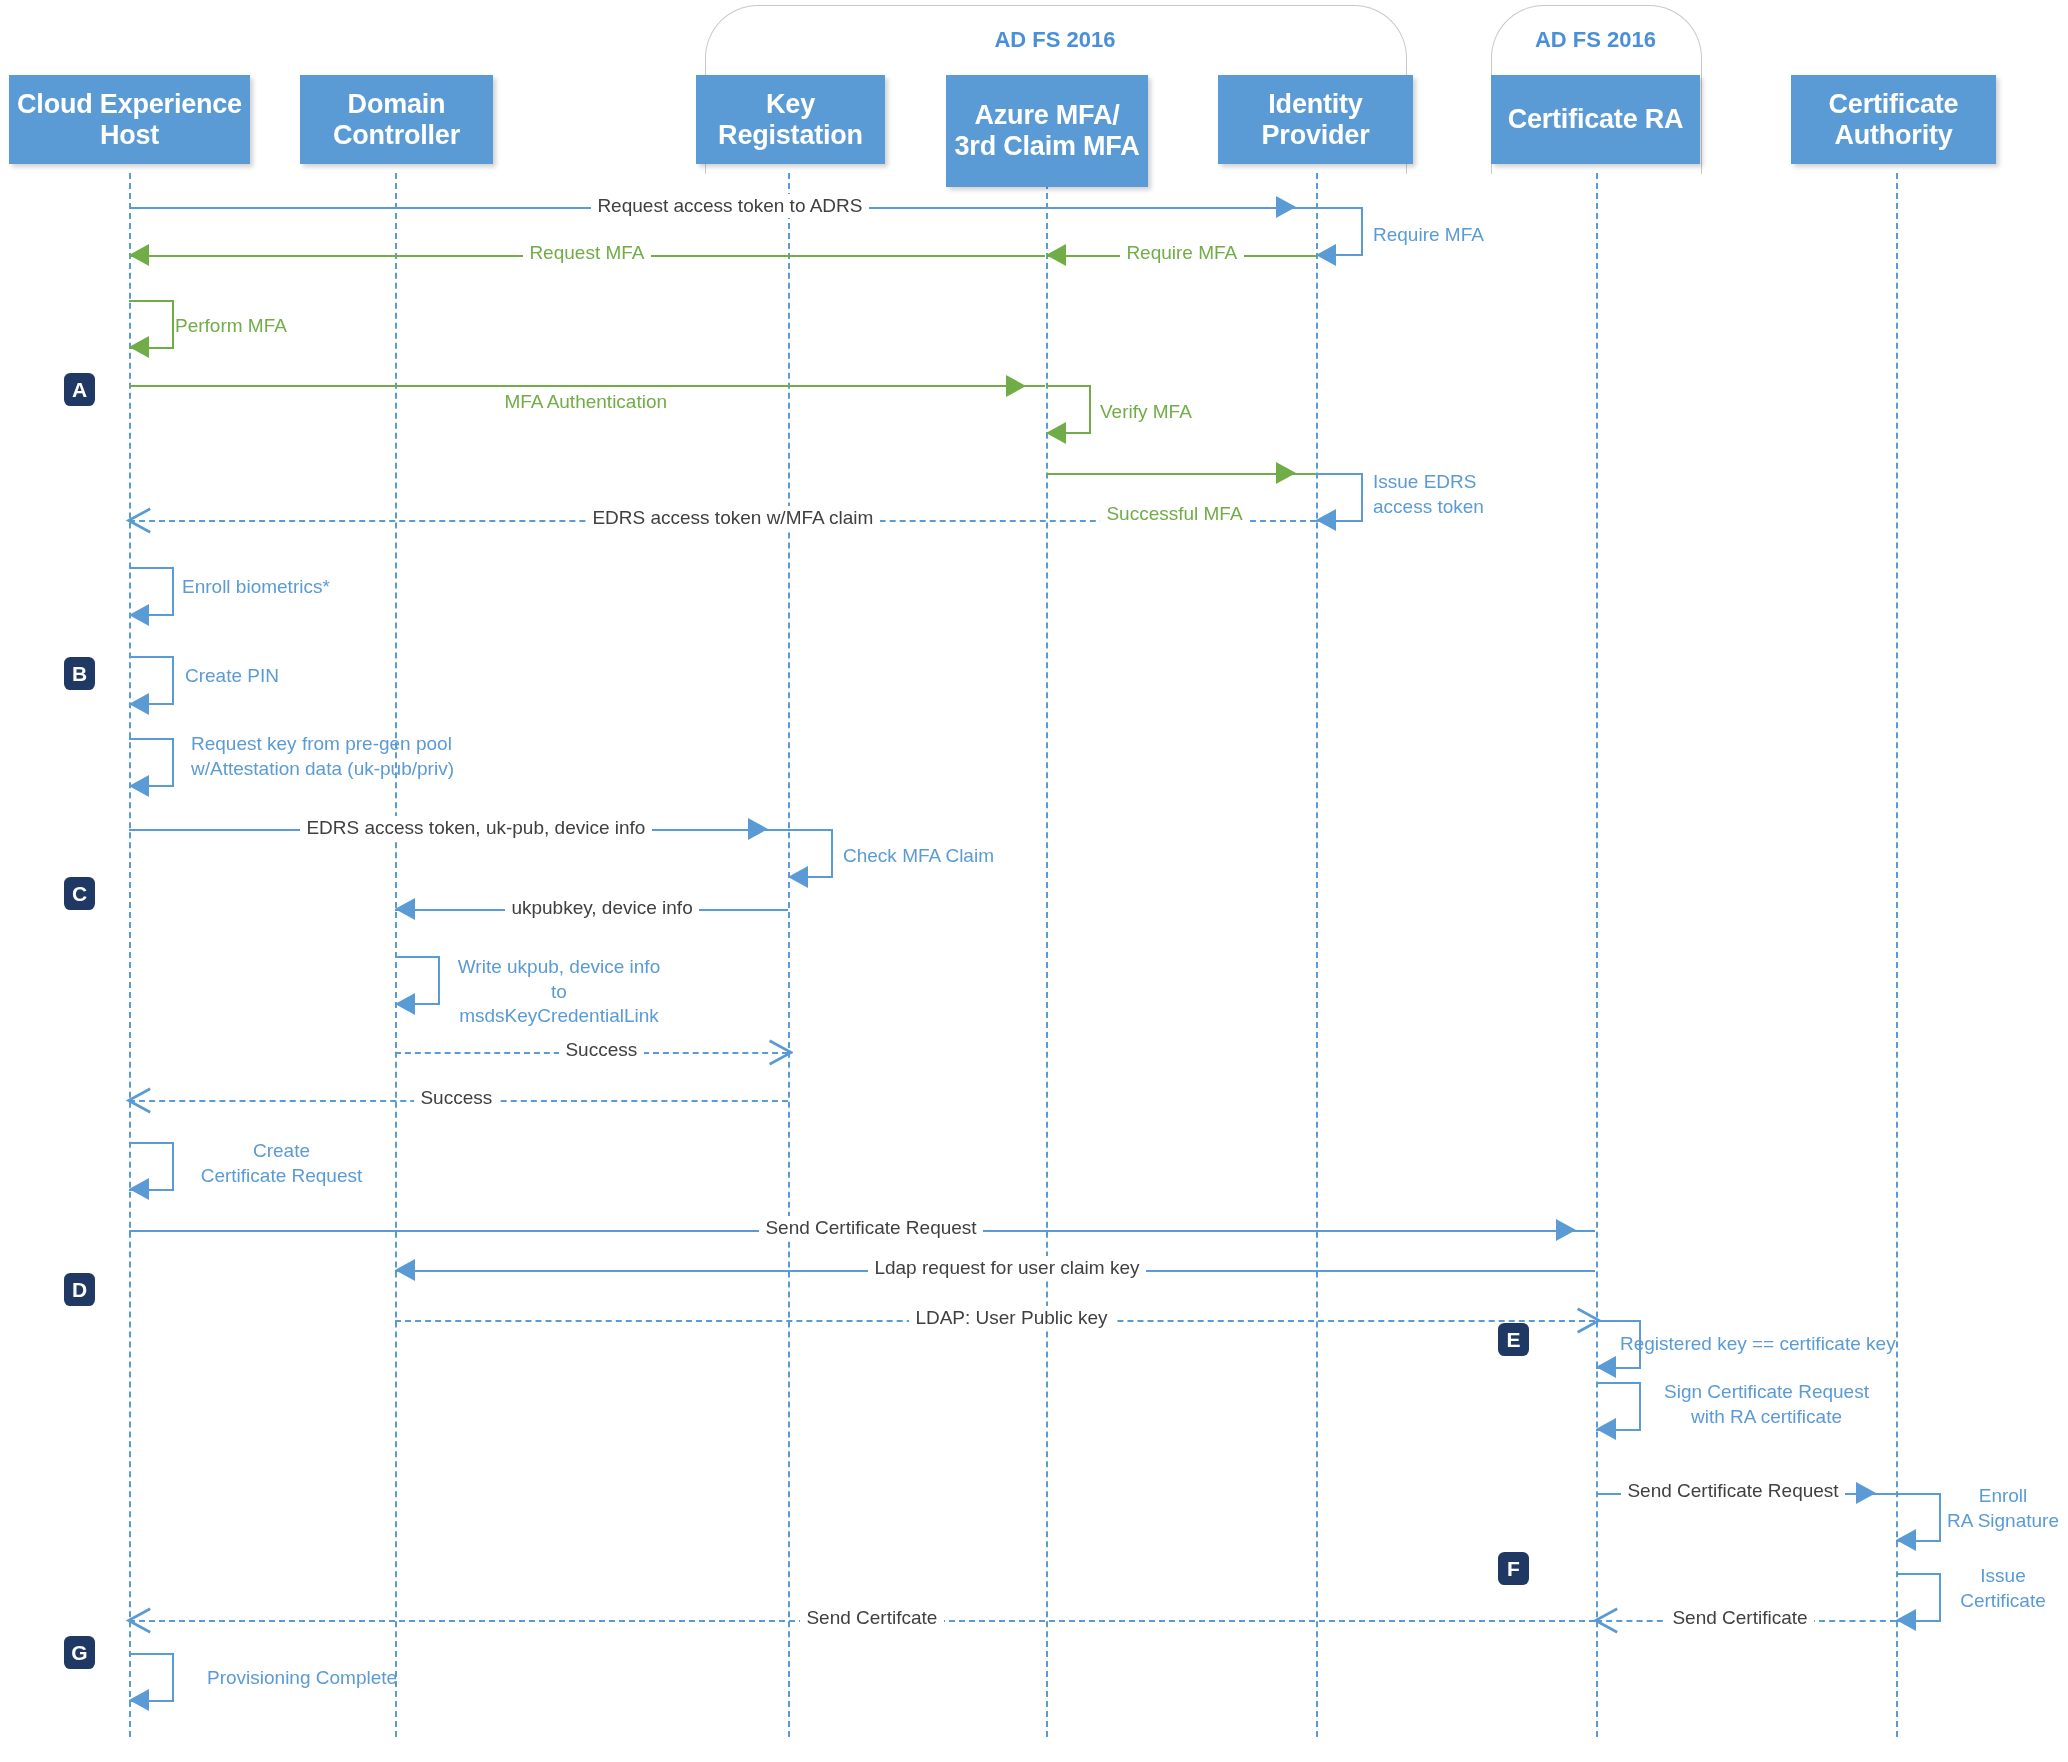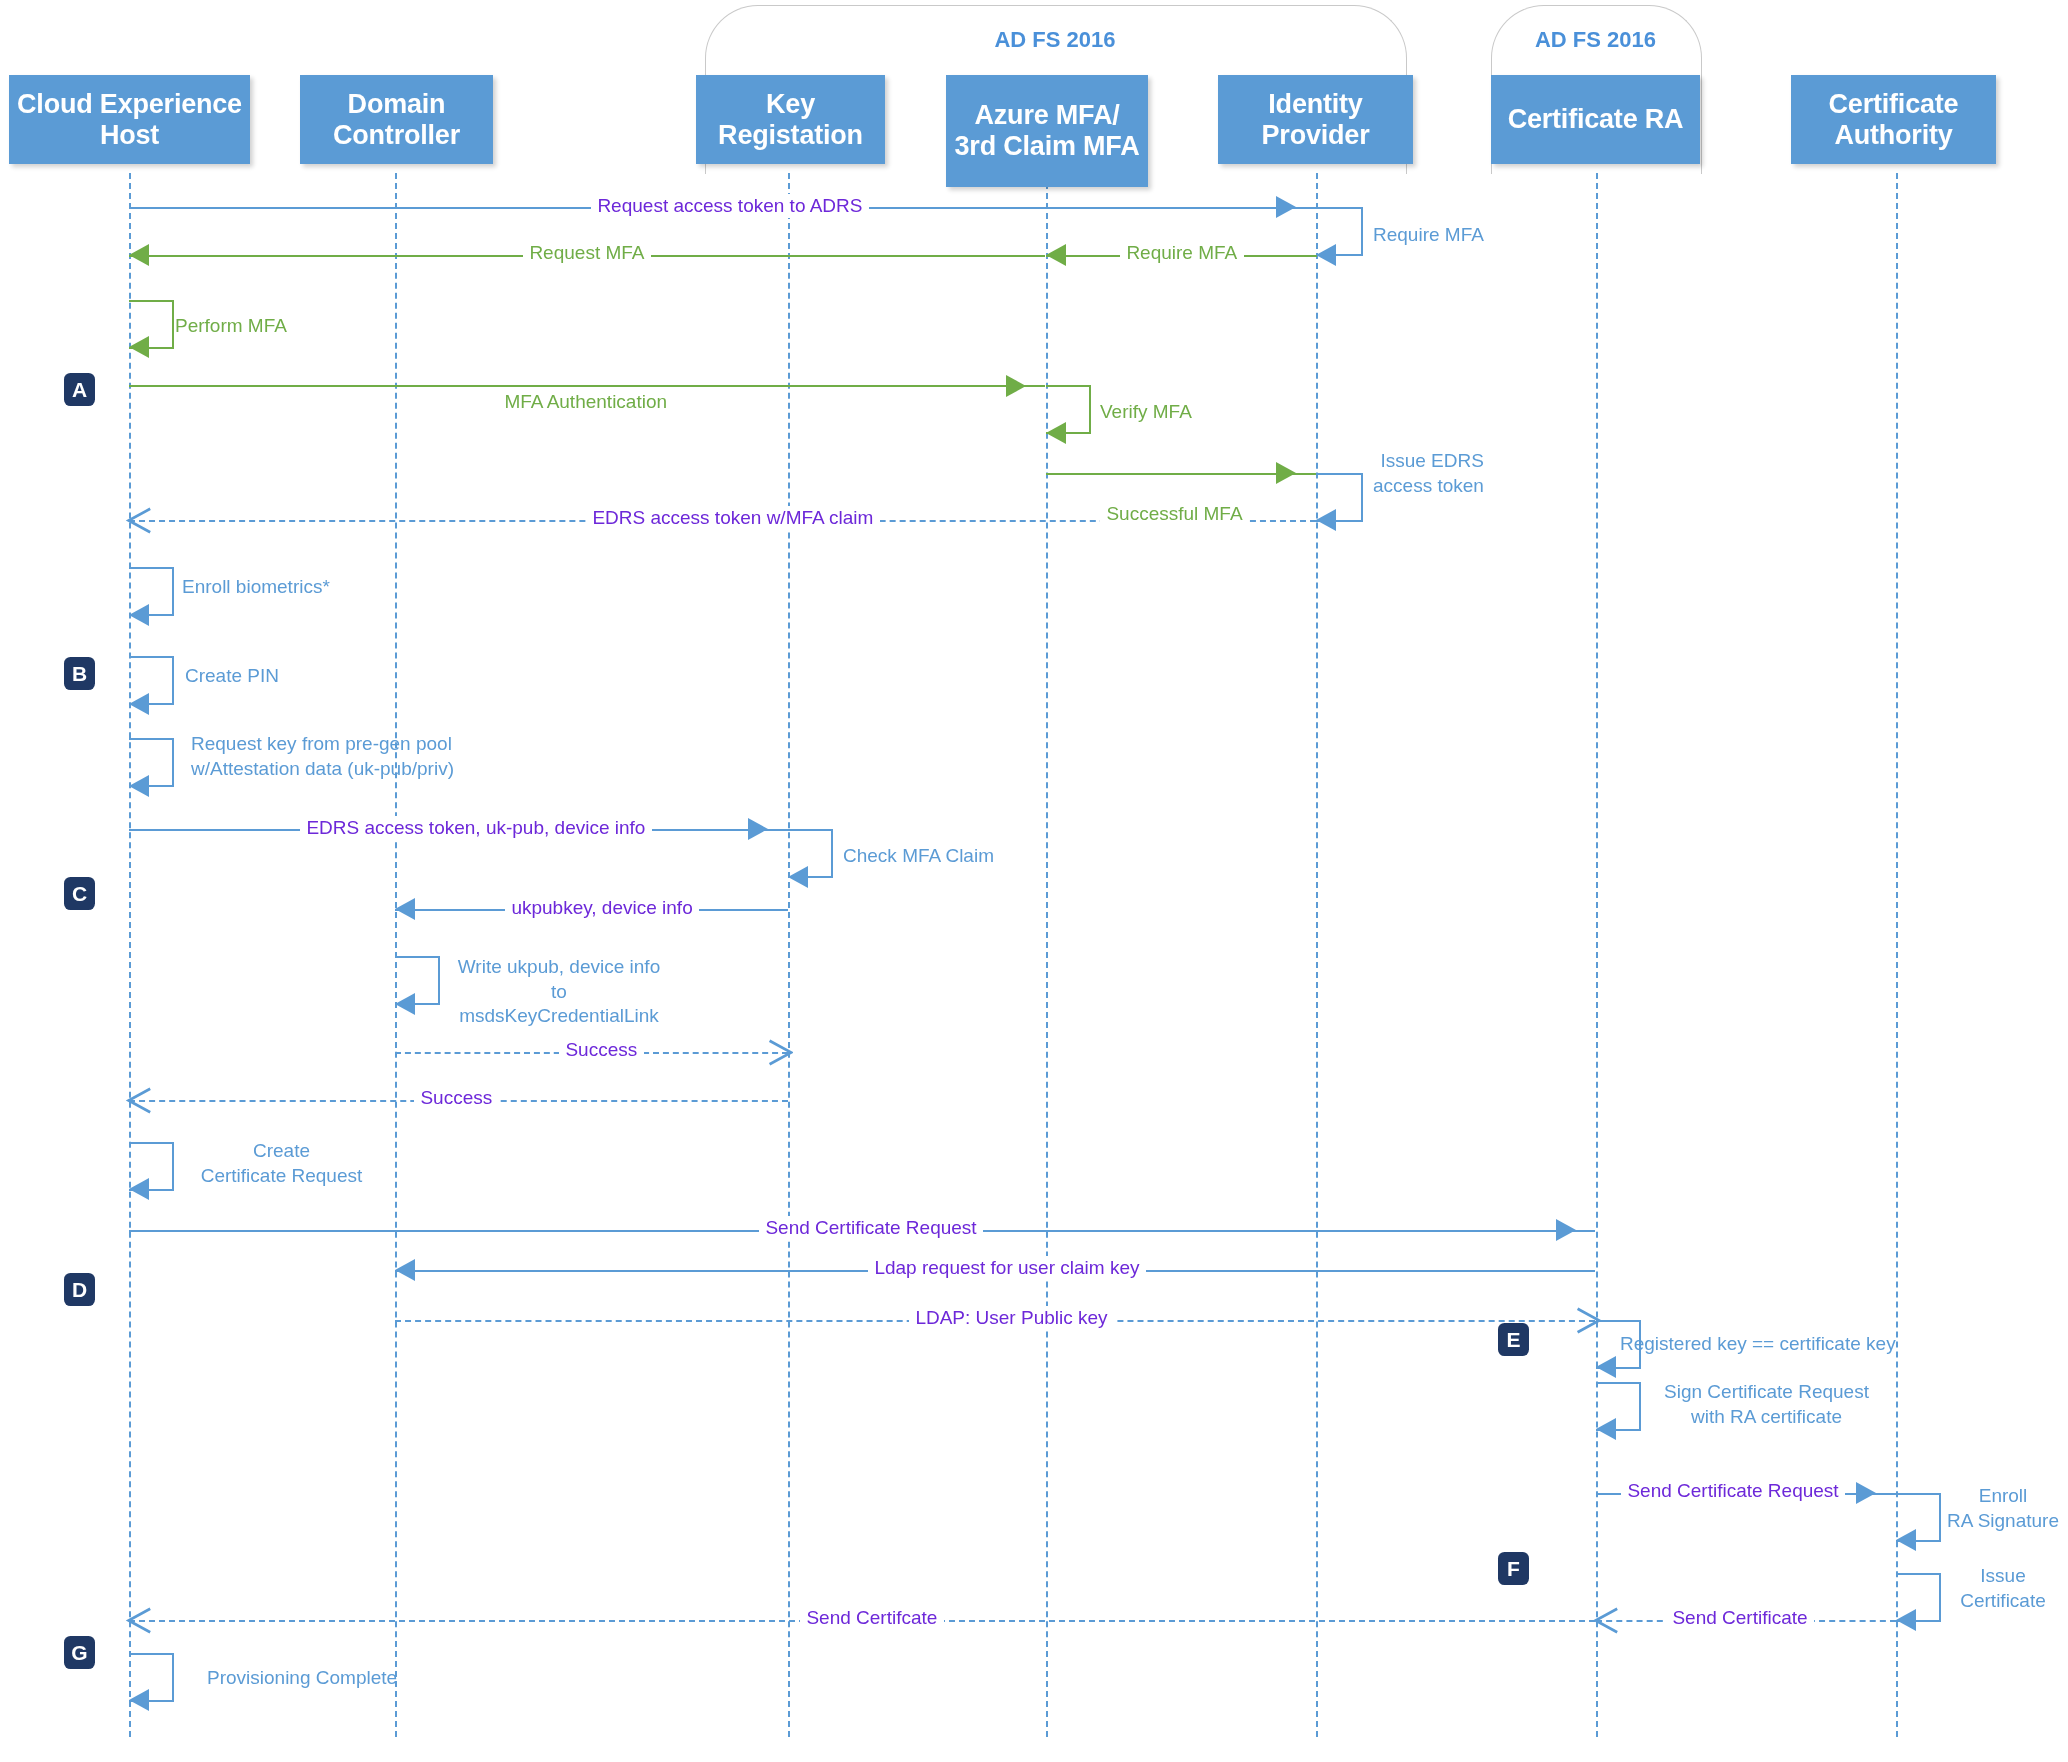--- a/index.html
+++ b/index.html
@@ -52,21 +52,21 @@
   .head.right{border-top:11.8px solid transparent;border-bottom:11.8px solid transparent;border-left:20px solid #5B9BD5;}
   .head.left{border-top:11.8px solid transparent;border-bottom:11.8px solid transparent;border-right:20px solid #5B9BD5;}
   .head.right.green{border-left-color:#70AD47;}
   .head.left.green{border-right-color:#70AD47;}
 
   
   .ohead{position:absolute;width:23.6px;height:25.5px;z-index:5;}
   .ohead svg{display:block;}
 
   .msg-label{
-    position:absolute;color:#6d28d9;font-size:19px;white-space:nowrap;
+    position:absolute;color:#404040;font-size:19px;white-space:nowrap;
     background:#ffffff;padding:0 6.4px;z-index:6;text-align:center;line-height:1.25;
   }
   .msg-label.green{color:#70AD47;}
 
   
   .selfloop{position:absolute;z-index:4;}
   .selfloop .top{position:absolute;left:0;top:0;height:0;border-top:2.7px solid #5B9BD5;}
   .selfloop .side{position:absolute;top:0;width:0;border-left:2.7px solid #5B9BD5;}
   .selfloop .bot{position:absolute;left:0;height:0;border-top:2.7px solid #5B9BD5;}
   .selfloop.green .top,.selfloop.green .bot{border-top-color:#70AD47;}
@@ -201,21 +201,21 @@
   <div class="msg green" style="left:1046px;top:473px;width:271px;"></div>
   <div class="head right green" style="left:1276px;top:462px;"></div>
   <div class="msg-label green" style="left:1100px;top:459px;margin-top:43px;">Successful MFA</div>
 
   <div class="selfloop" style="left:1316px;top:473px;width:47px;height:47px;">
     <div class="top" style="width:47px;"></div>
     <div class="side" style="left:45px;height:47px;"></div>
     <div class="bot" style="width:47px;top:47px;"></div>
   </div>
   <div class="head left" style="left:1316px;top:509px;"></div>
-  <div class="selfnote" style="left:1373px;top:449px;text-align:right;">
+  <div class="selfnote" style="left:1373px;top:470px;">
     <div>Issue EDRS</div>
     <div>access token</div>
   </div>
 
   <div class="msg dashed" style="left:129px;top:520px;width:1187px;"></div>
   <div class="ohead" style="left:125px;top:507px;">
     <svg width="27" height="27" viewBox="0 0 30 30">
         <path d="M28 2 L4 15 L28 28" fill="none" stroke="#5B9BD5" stroke-width="3"></path>
       </svg>
   </div>

